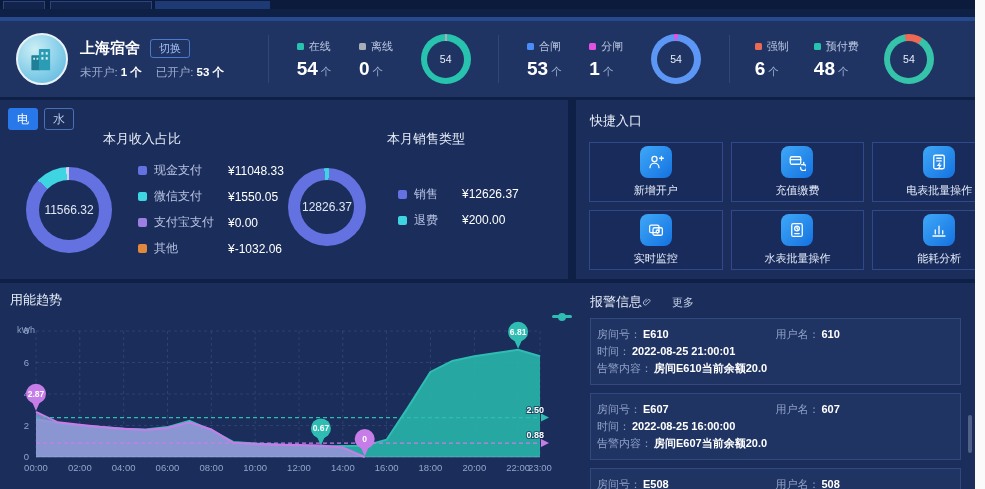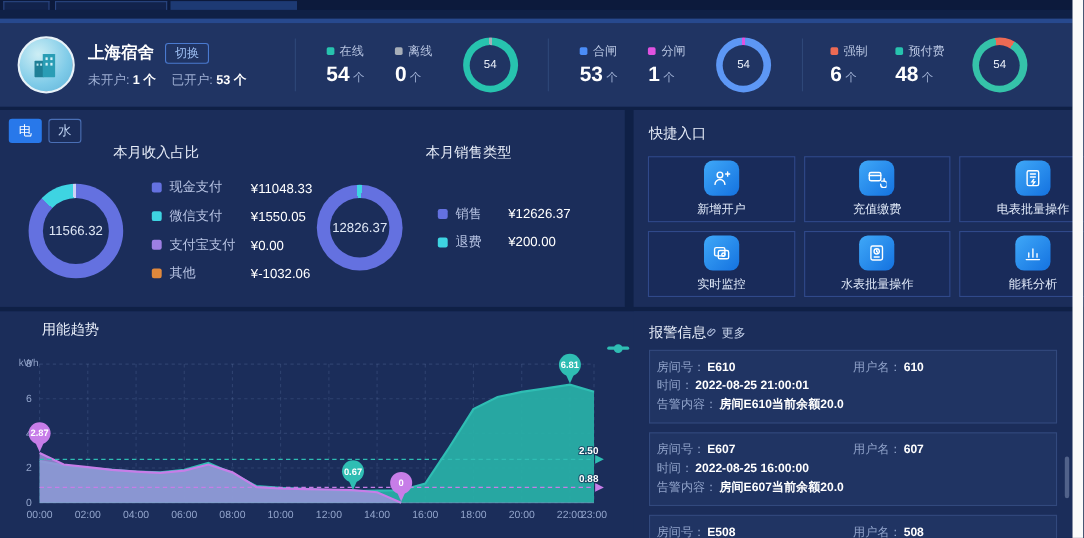--- a/index.html
+++ b/index.html
@@ -36,21 +36,21 @@
   .stat-label{display:flex;align-items:center;gap:5px;font-size:11px;color:#b9c6e2;}
   .dot{width:7px;height:7px;border-radius:1.5px;display:inline-block;}
   .stat-value{margin-top:4px;font-size:19px;font-weight:bold;color:#fff;}
   .stat-value i{font-style:normal;font-size:10.5px;font-weight:normal;color:#9fb0d4;margin-left:3px;}
   .gauge{width:50px;height:50px;border-radius:50%;position:relative;flex:0 0 auto;}
   .gauge-inner{position:absolute;inset:6.5px;border-radius:50%;background:#203463;
     display:flex;align-items:center;justify-content:center;font-size:10.5px;color:#e8eef8;}
   
   .panel{position:absolute;background:#1b2d5a;box-sizing:border-box;}
   #panel-charts{left:0;top:100px;width:568px;height:179px;}
-  #panel-trend{left:0;top:283px;width:682px;height:206px;padding-left:28px;}
+  #panel-trend{left:0;top:283px;width:682px;height:206px;}
   #panel-quick{left:576px;top:100px;width:443px;height:179px;}
   #panel-alarms{left:576px;top:283px;width:399px;height:206px;}
   .panel-title{font-size:13px;color:#e8eef9;}
   
   .util-tabs{position:absolute;left:8px;top:8px;display:flex;gap:6px;z-index:3;}
   .util-tab{width:30px;height:22px;display:flex;align-items:center;justify-content:center;
     font-size:12px;border-radius:3px;cursor:pointer;box-sizing:border-box;}
   .util-tab.active{background:#2878ea;color:#fff;}
   .util-tab.inactive{border:1px solid #4a6fb5;color:#bcd0f0;background:transparent;}
   
@@ -88,21 +88,21 @@
   
   #panel-quick .panel-title{padding:12px 0 0 14px;}
   .qe-grid{display:grid;grid-template-columns:repeat(3,1fr);gap:8px;padding:12px 13px 6px 13px;}
   .qe-btn{border:1px solid #30498a;height:58px;display:flex;flex-direction:column;
     align-items:center;justify-content:center;gap:5px;background:rgba(20,40,90,.25);cursor:pointer;}
   .qe-icon{width:32px;height:32px;border-radius:8px;background:linear-gradient(135deg,#3fa8f8,#1472e0);
     display:flex;align-items:center;justify-content:center;flex:0 0 auto;}
   .qe-label{font-size:11px;color:#e2ebfa;}
   
   .alarm-head{display:flex;justify-content:flex-start;align-items:center;padding:10px 14px 7px 14px;}
-  .more-link{display:flex;align-items:center;gap:4px;font-size:11px;color:#c6d2ea;cursor:pointer;}
+  .more-link{display:flex;align-items:center;gap:20px;font-size:11px;color:#c6d2ea;cursor:pointer;}
   .alarm-card{margin:0 14px 8px 14px;padding:7px 6px;background:rgba(40,62,110,.45);
     border:1px solid #32497d;font-size:11px;line-height:17px;}
   .alarm-row{display:grid;grid-template-columns:1fr 1fr;}
   .af .al{color:#8fa2c9;}
   .af b{color:#fff;font-weight:bold;margin-left:2px;}
   .alarms-scroll{position:absolute;right:3px;top:132px;width:4px;height:38px;background:#51628a;border-radius:2px;}
 </style>
 </head>
 <body>
 

